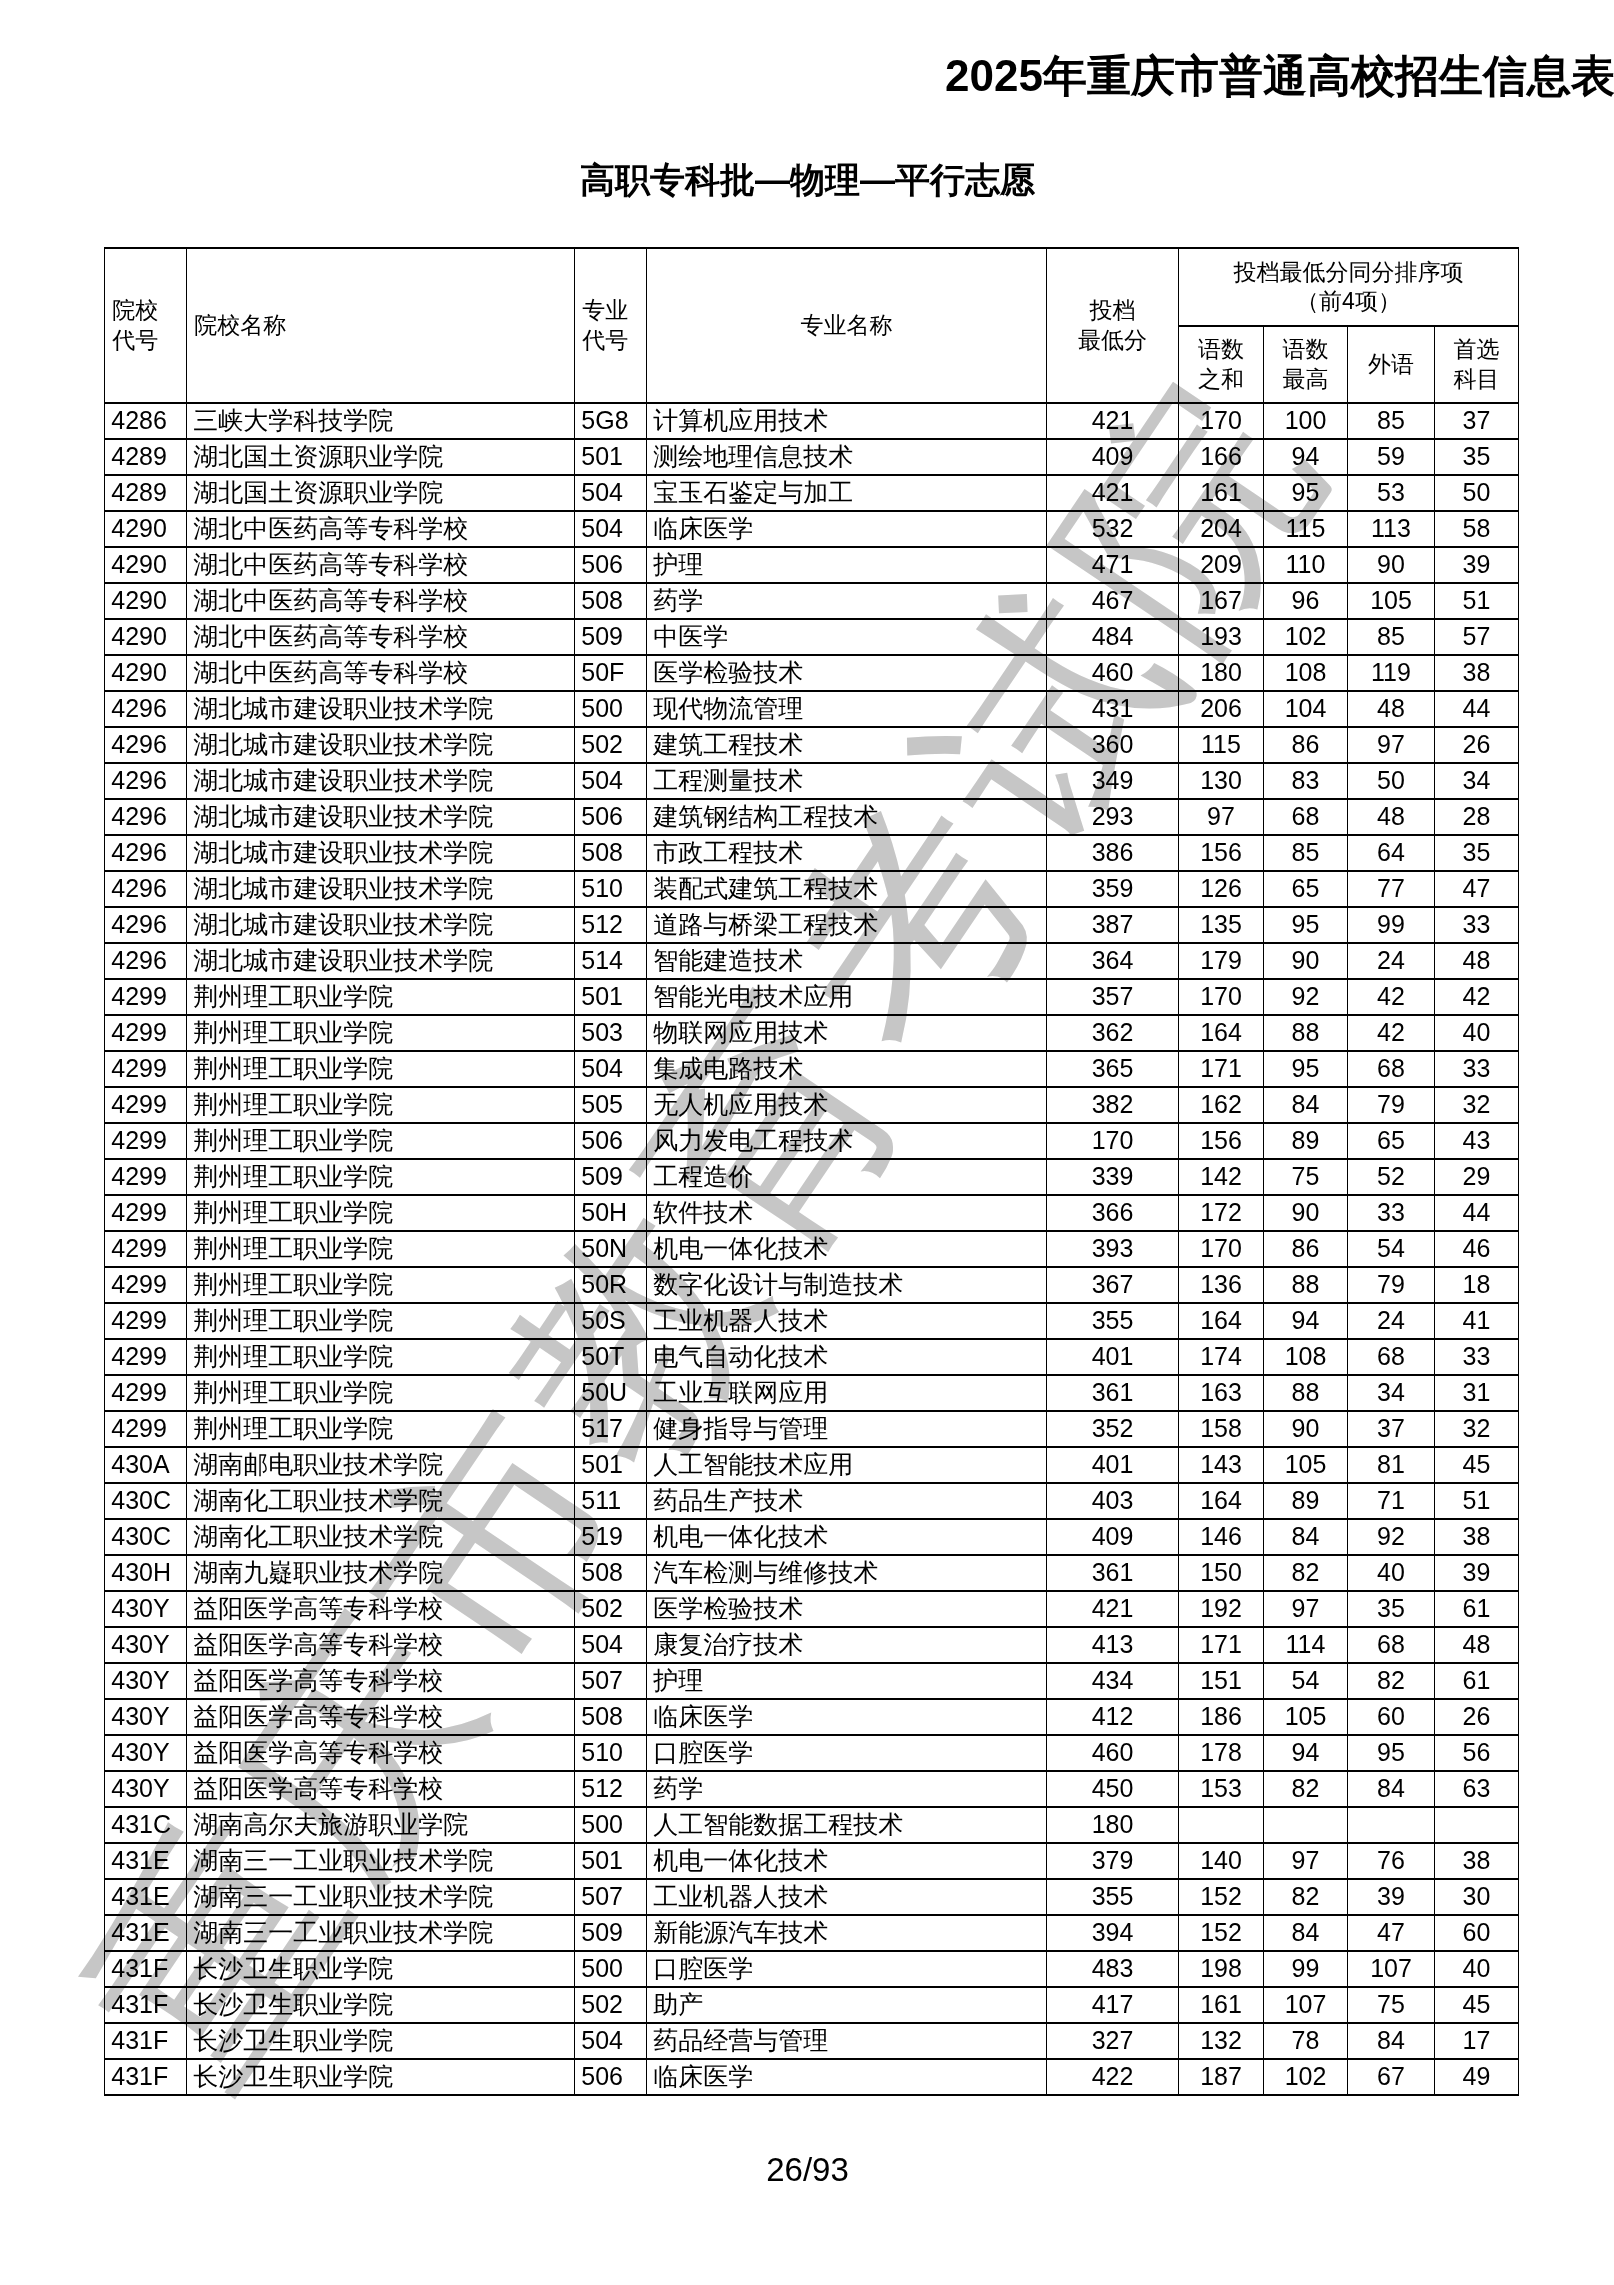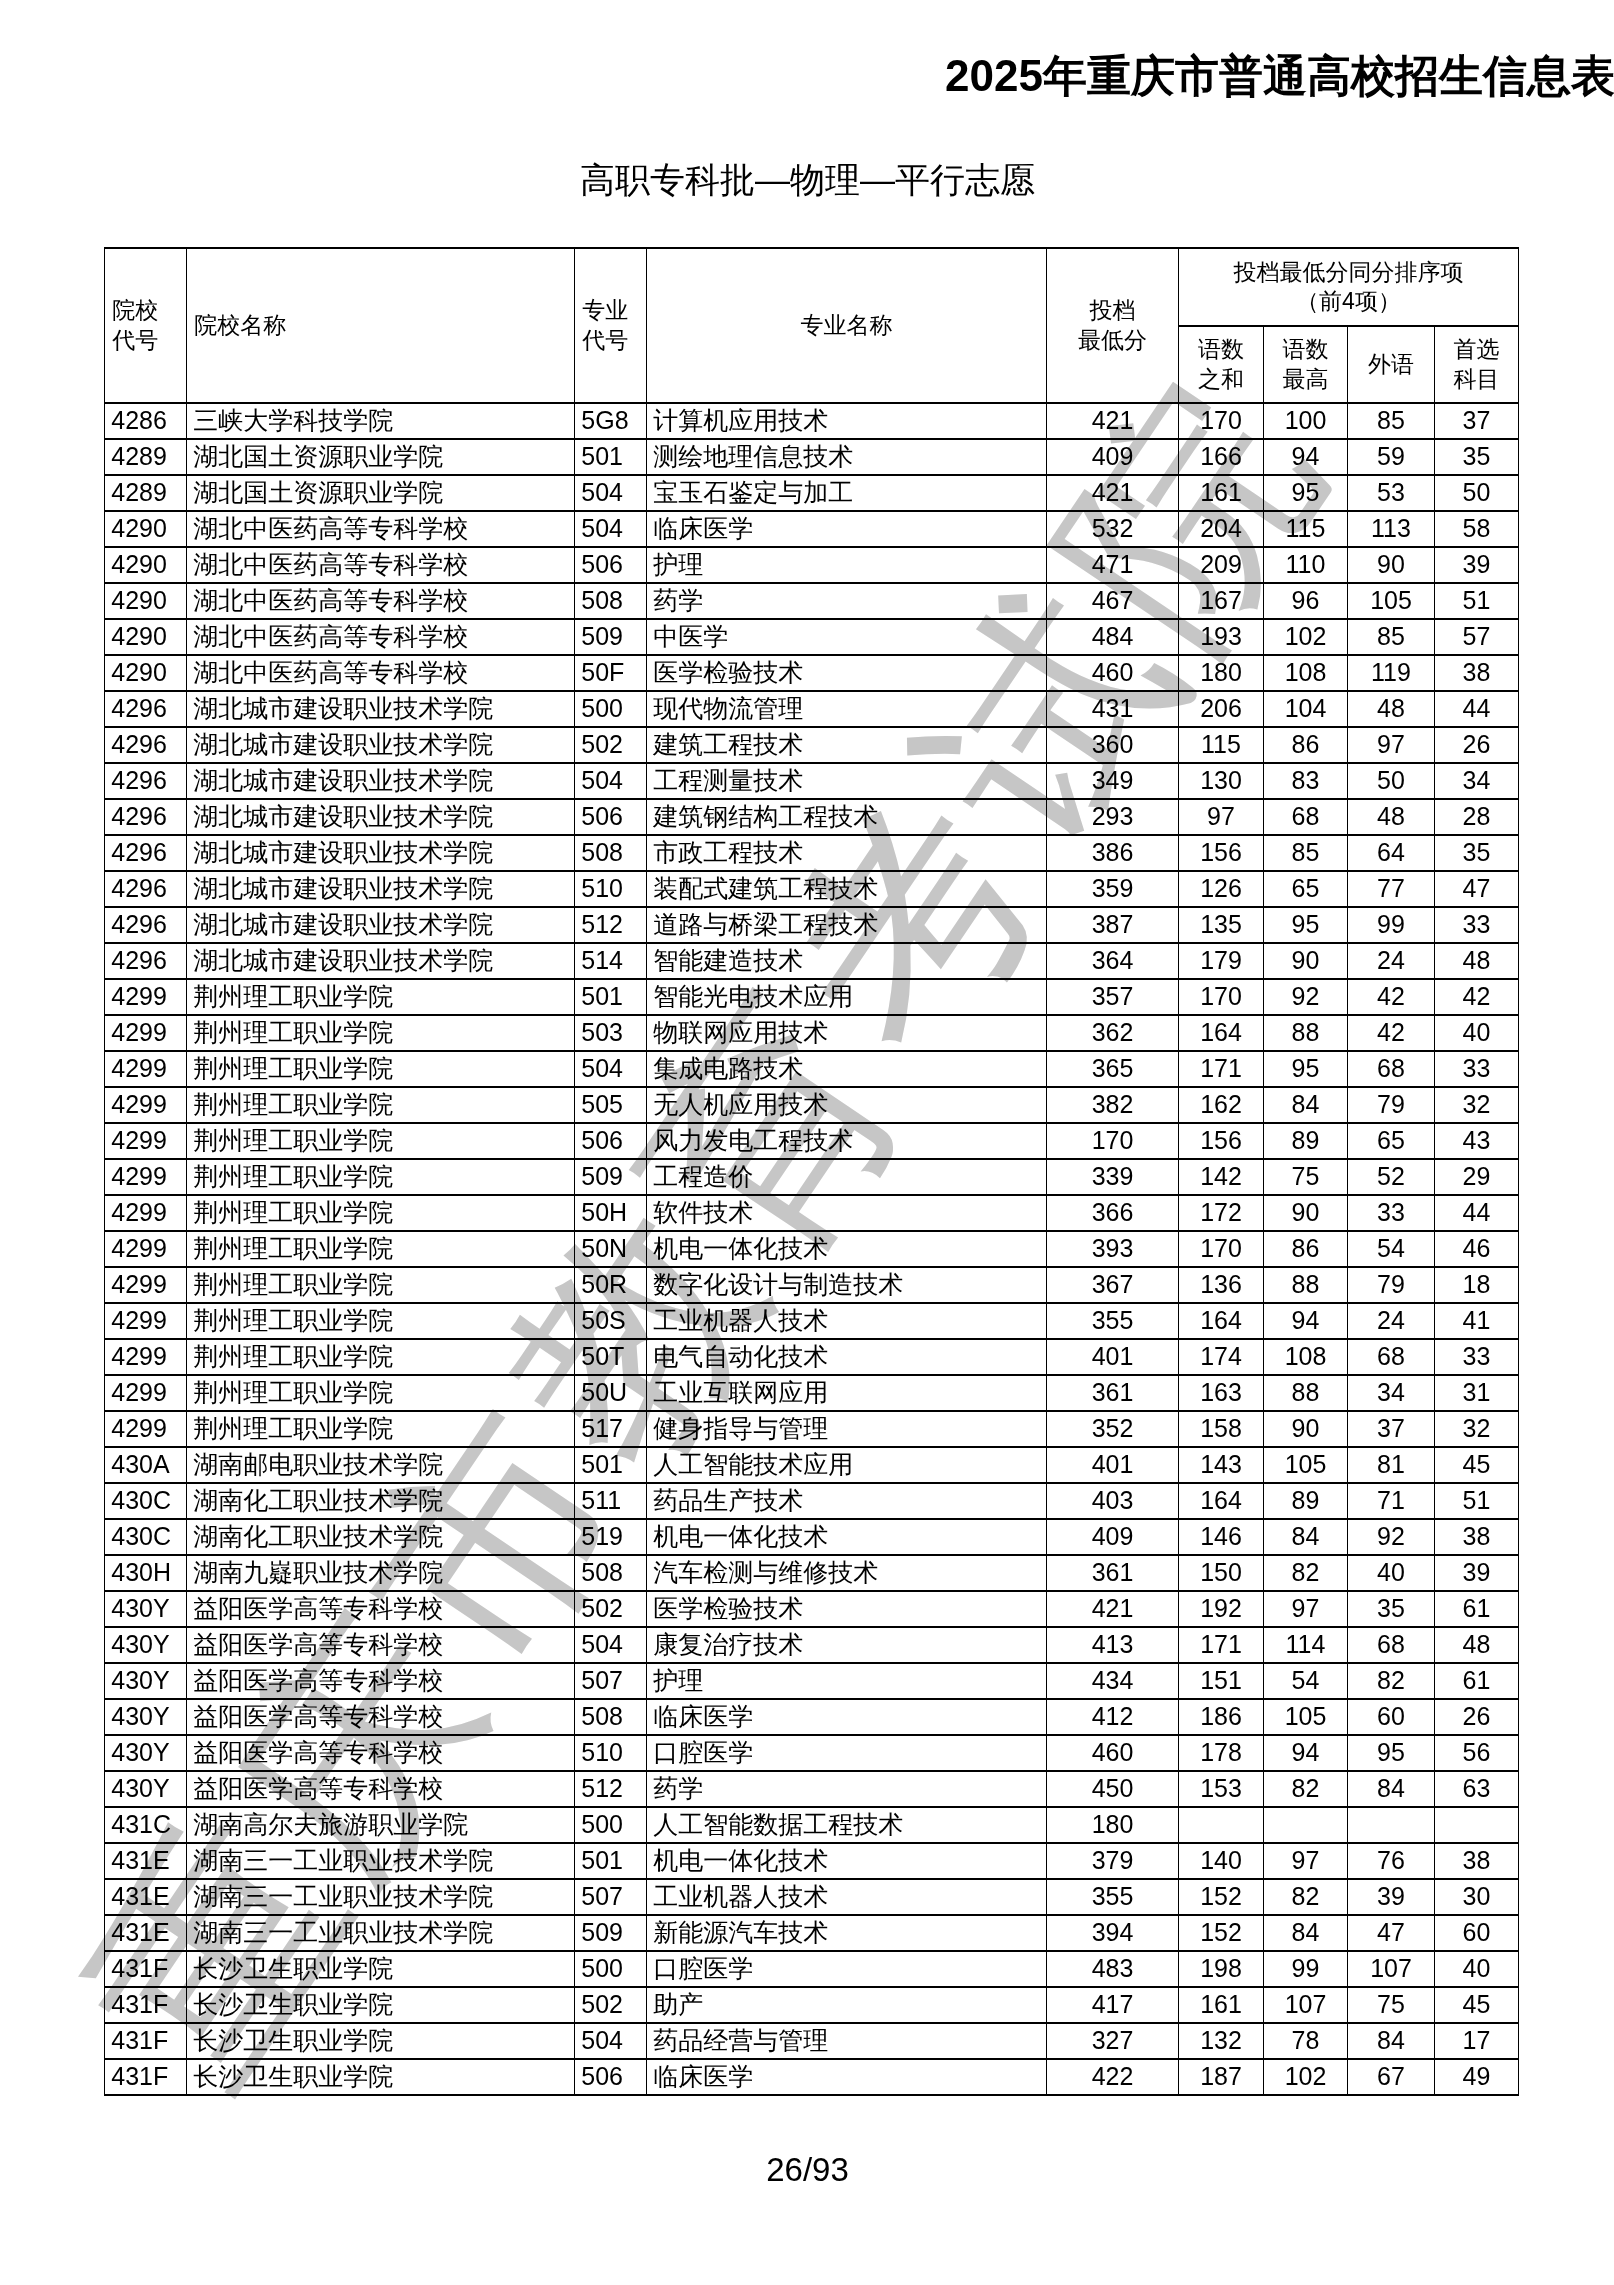--- a/index.html
+++ b/index.html
@@ -37,21 +37,21 @@
     font-weight: bold;
     z-index: 1;
   }
   .subtitle {
     position: absolute;
     top: 157px;
     left: 0;
     width: 100%;
     text-align: center;
     font-size: 35px;
-    font-weight: normal;
+    font-weight: bold;
     z-index: 1;
   }
   table.main {
     position: absolute;
     left: 104px;
     top: 247px;
     width: 1415px;
     border-collapse: collapse;
     table-layout: fixed;
     z-index: 1;

